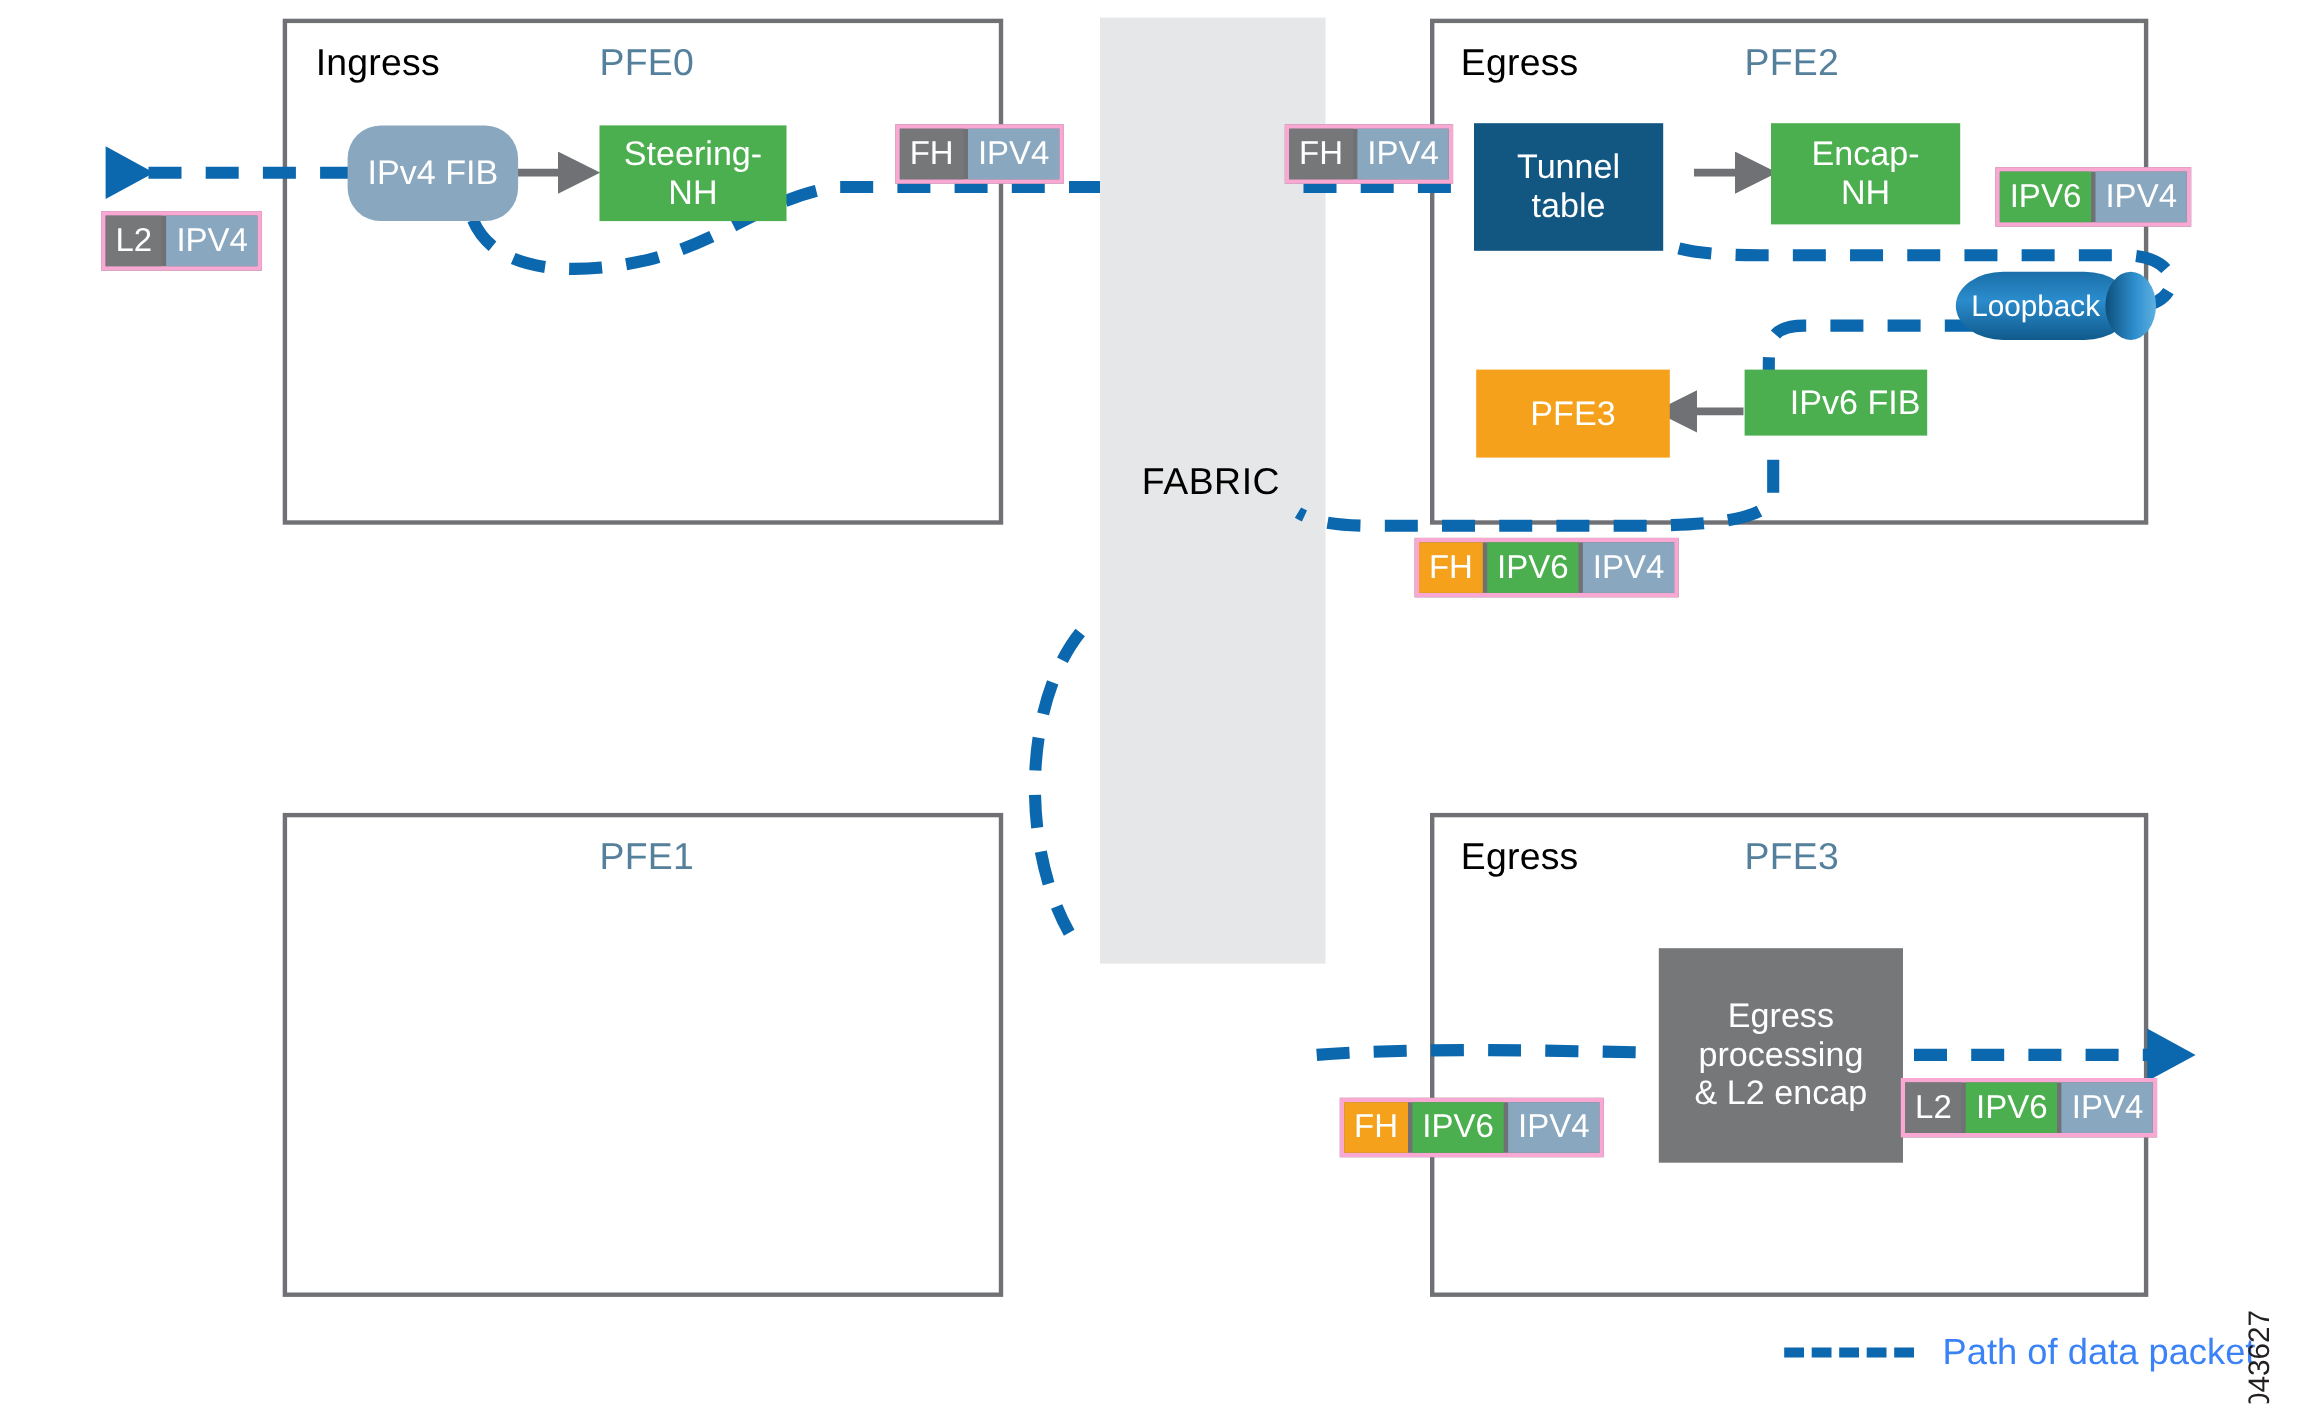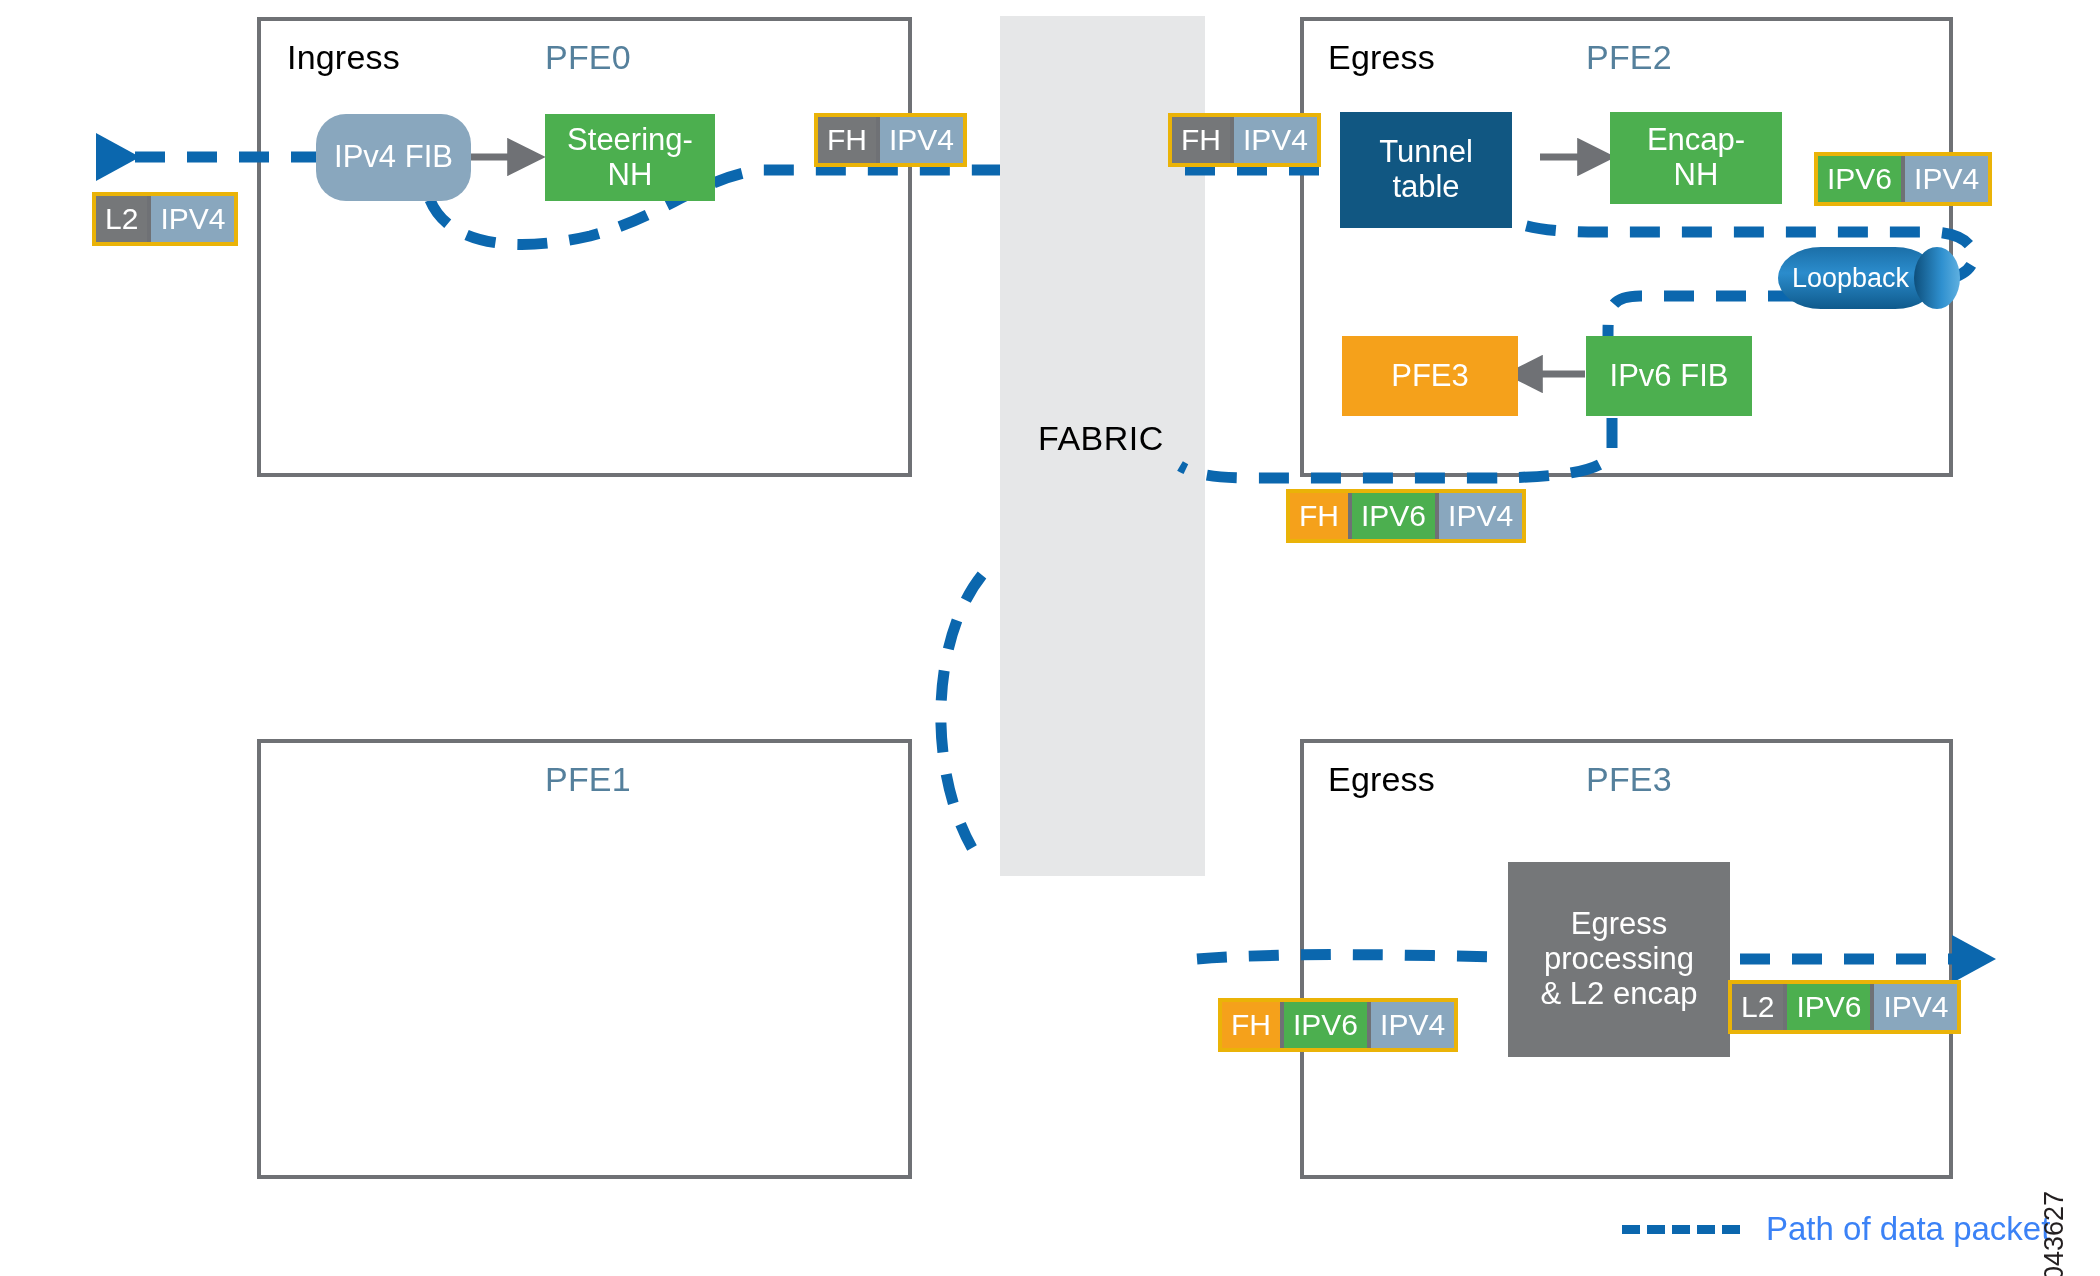--- a/index.html
+++ b/index.html
@@ -74,21 +74,21 @@
   }
   #loopback-cap{
     position:absolute;
     border-radius:50%;
     background:linear-gradient(to right,#0d4f7c 0%,#2f90cf 60%,#5fb0e0 100%);
   }
   
   .pkt{
     position:absolute;
     display:flex;
-    border:4px solid #eab308;
+    border:4px solid #f9a8d4;
     box-sizing:border-box;
     background:#6f7175;
   }
   .pkt .seg{
     display:flex;align-items:center;justify-content:center;
     color:#ffffff;font-size:30px;
     box-sizing:border-box;
     padding:0 9px;
     height:100%;
   }
@@ -198,21 +198,21 @@
 
   <div class="blk green" style="left:1610px;top:112px;width:172px;height:92px;flex-direction:column;">
     <span>Encap-</span>
     <span>NH</span>
   </div>
 
   <div class="blk orange" style="left:1342px;top:336px;width:176px;height:80px;">
     <span>PFE3</span>
   </div>
 
-  <div class="blk green" style="left:1586px;top:336px;width:166px;height:80px;">
+  <div class="blk green" style="left:1586px;top:336px;width:166px;height:60px;justify-content:flex-end;">
     <span>IPv6 FIB</span>
   </div>
 
   <div class="blk gray" style="left:1508px;top:862px;width:222px;height:195px;flex-direction:column;">
     <span>Egress</span>
     <span>processing</span>
     <span>&amp; L2 encap</span>
   </div>
 
   <div id="loopback" style="left:1778px;top:247px;width:160px;height:62px;">

